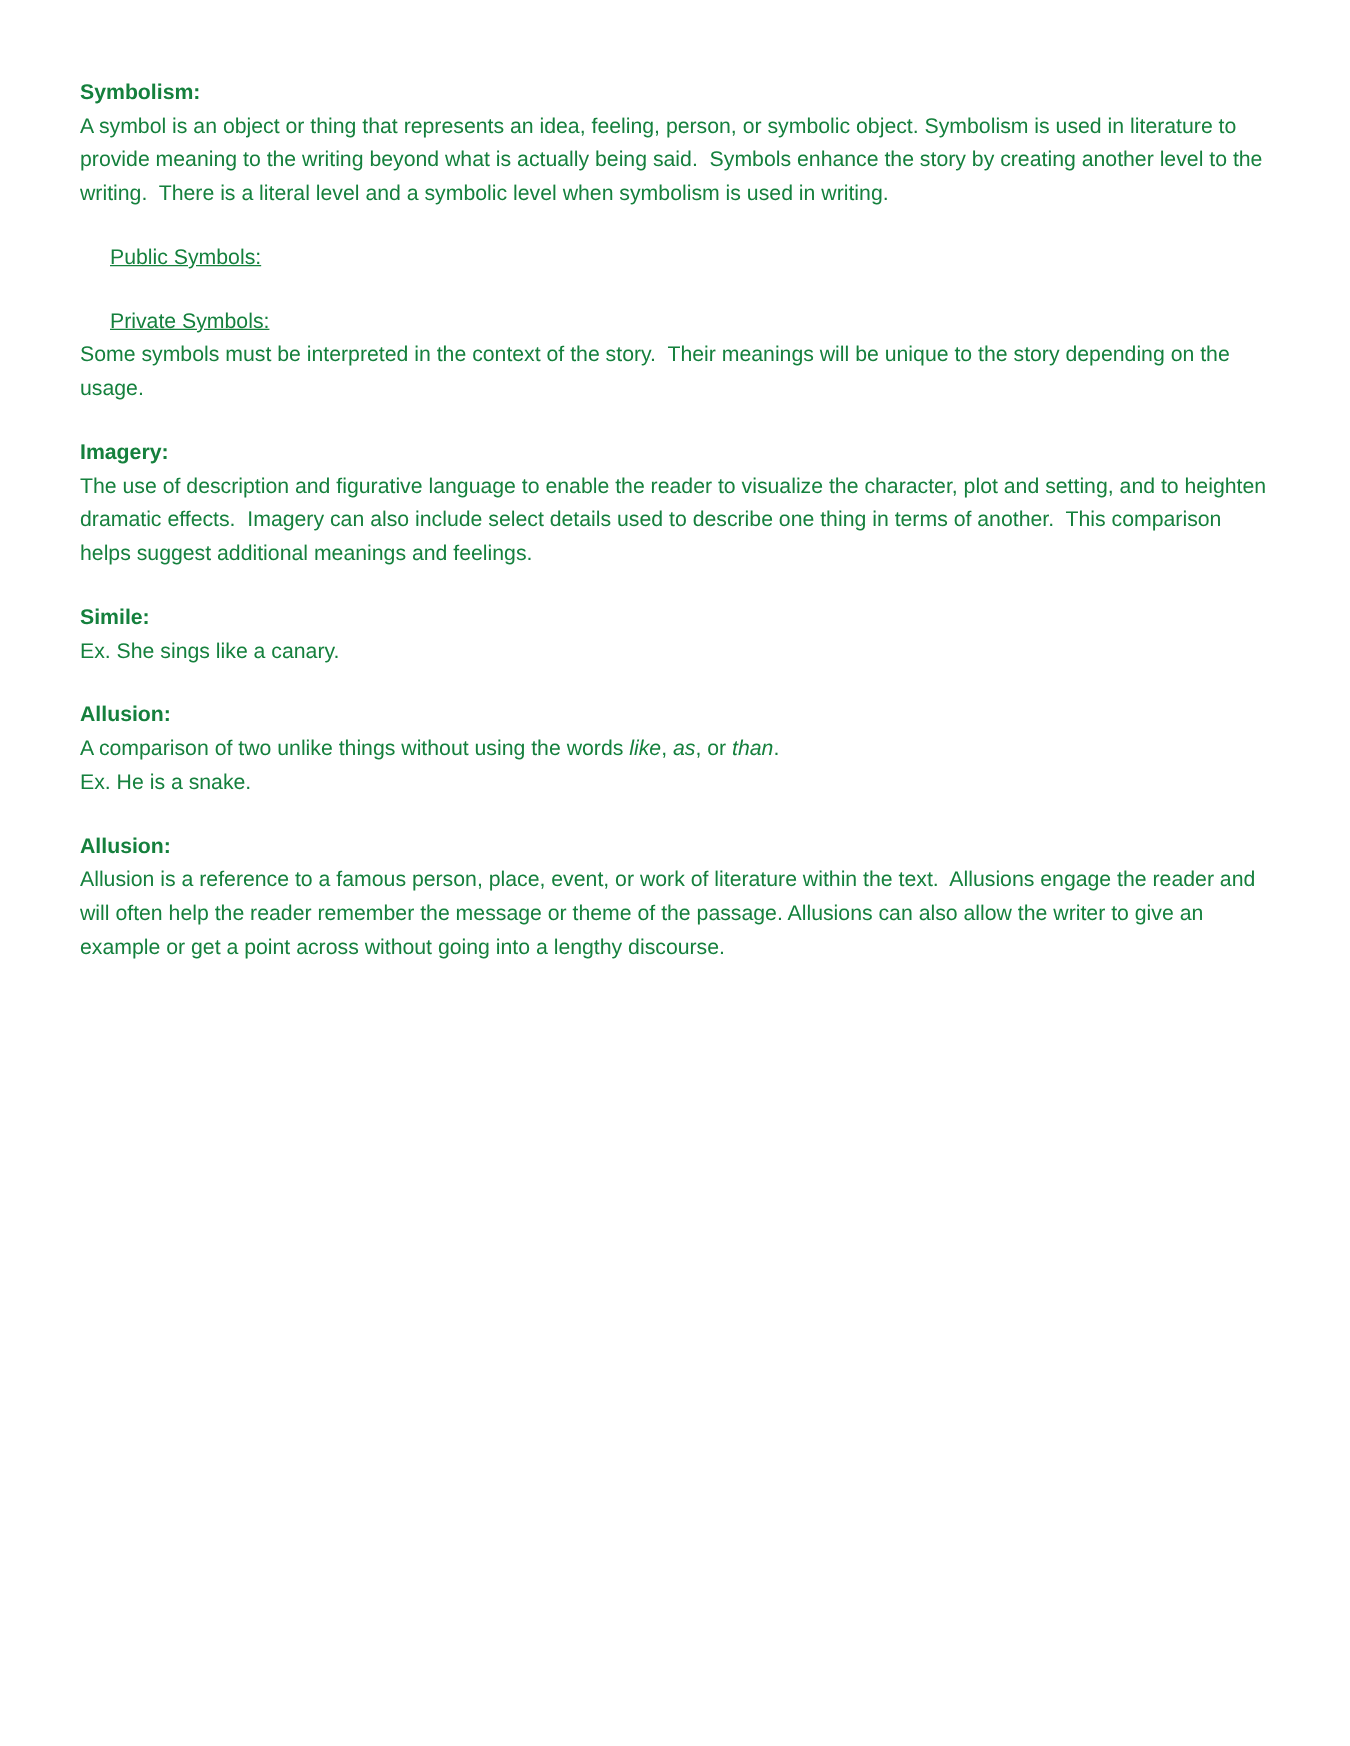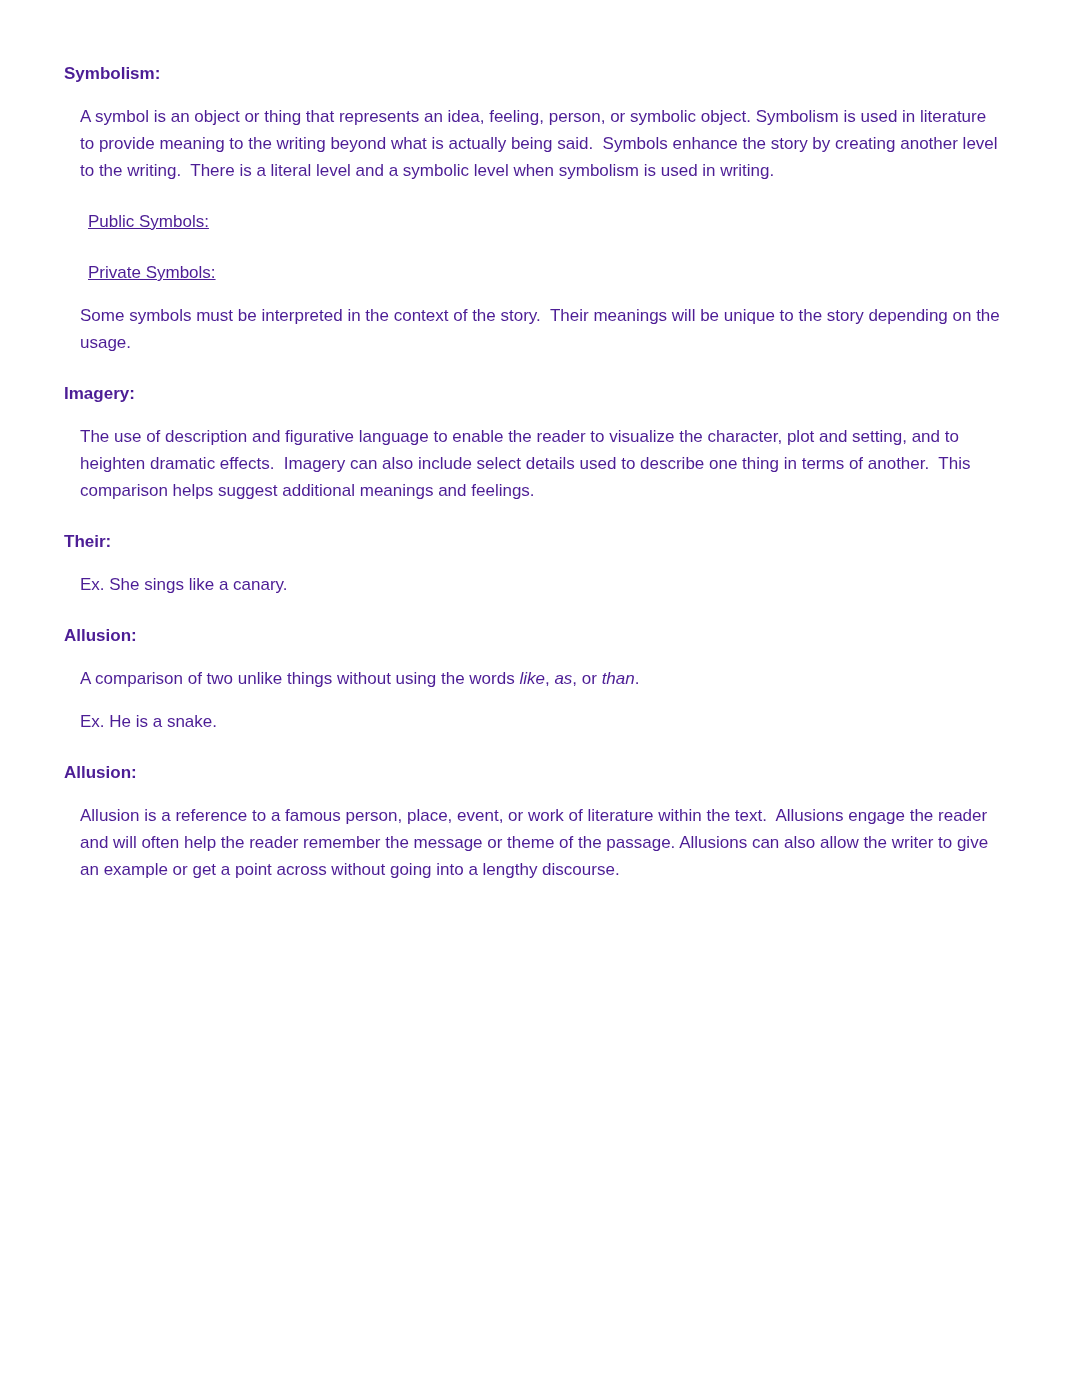--- a/index.html
+++ b/index.html
@@ -6,21 +6,21 @@
     margin: 0;
     padding: 0;
     background: #ffffff;
   }
   .page {
     width: 1080px;
     min-height: 1397px;
     box-sizing: border-box;
     padding: 60px 64px 60px 64px;
     background: #ffffff;
-    color: #4c1d95;
+    color: #15803d;
     font-family: "Liberation Sans", "DejaVu Sans", sans-serif;
     font-size: 17px;
     line-height: 27px;
   }
   .section {
     margin: 0 0 24px 0;
   }
   .heading {
     margin: 0;
     font-size: 17px;
@@ -28,21 +28,21 @@
   }
   .heading.bold {
     font-weight: bold;
   }
   .heading.underline {
     font-weight: normal;
     text-decoration: underline;
     margin-left: 24px;
   }
   p.block {
-    margin: 16px;
+    margin: 0;
     white-space: pre-wrap;
   }
   span.it {
     font-style: italic;
   }
 </style>
 </head>
 <body>
 
 <div class="page">
@@ -60,21 +60,21 @@
     <h3 class="heading underline">Private Symbols:</h3>
     <p class="block"><span>Some symbols must be interpreted in the context of the story.  Their meanings will be unique to the story depending on the usage.</span></p>
   </div>
 
   <div class="section">
     <h3 class="heading bold">Imagery:</h3>
     <p class="block"><span>The use of description and figurative language to enable the reader to visualize the character, plot and setting, and to heighten dramatic effects.  Imagery can also include select details used to describe one thing in terms of another.  This comparison helps suggest additional meanings and feelings.</span></p>
   </div>
 
   <div class="section">
-    <h3 class="heading bold">Their:</h3>
+    <h3 class="heading bold">Simile:</h3>
     <p class="block"><span>Ex. She sings like a canary.</span></p>
   </div>
 
   <div class="section">
     <h3 class="heading bold">Allusion:</h3>
     <p class="block"><span>A comparison of two unlike things without using the words </span><span class="it">like</span><span>, </span><span class="it">as</span><span>, or </span><span class="it">than</span><span>.</span></p>
     <p class="block"><span>Ex. He is a snake.</span></p>
   </div>
 
   <div class="section">

